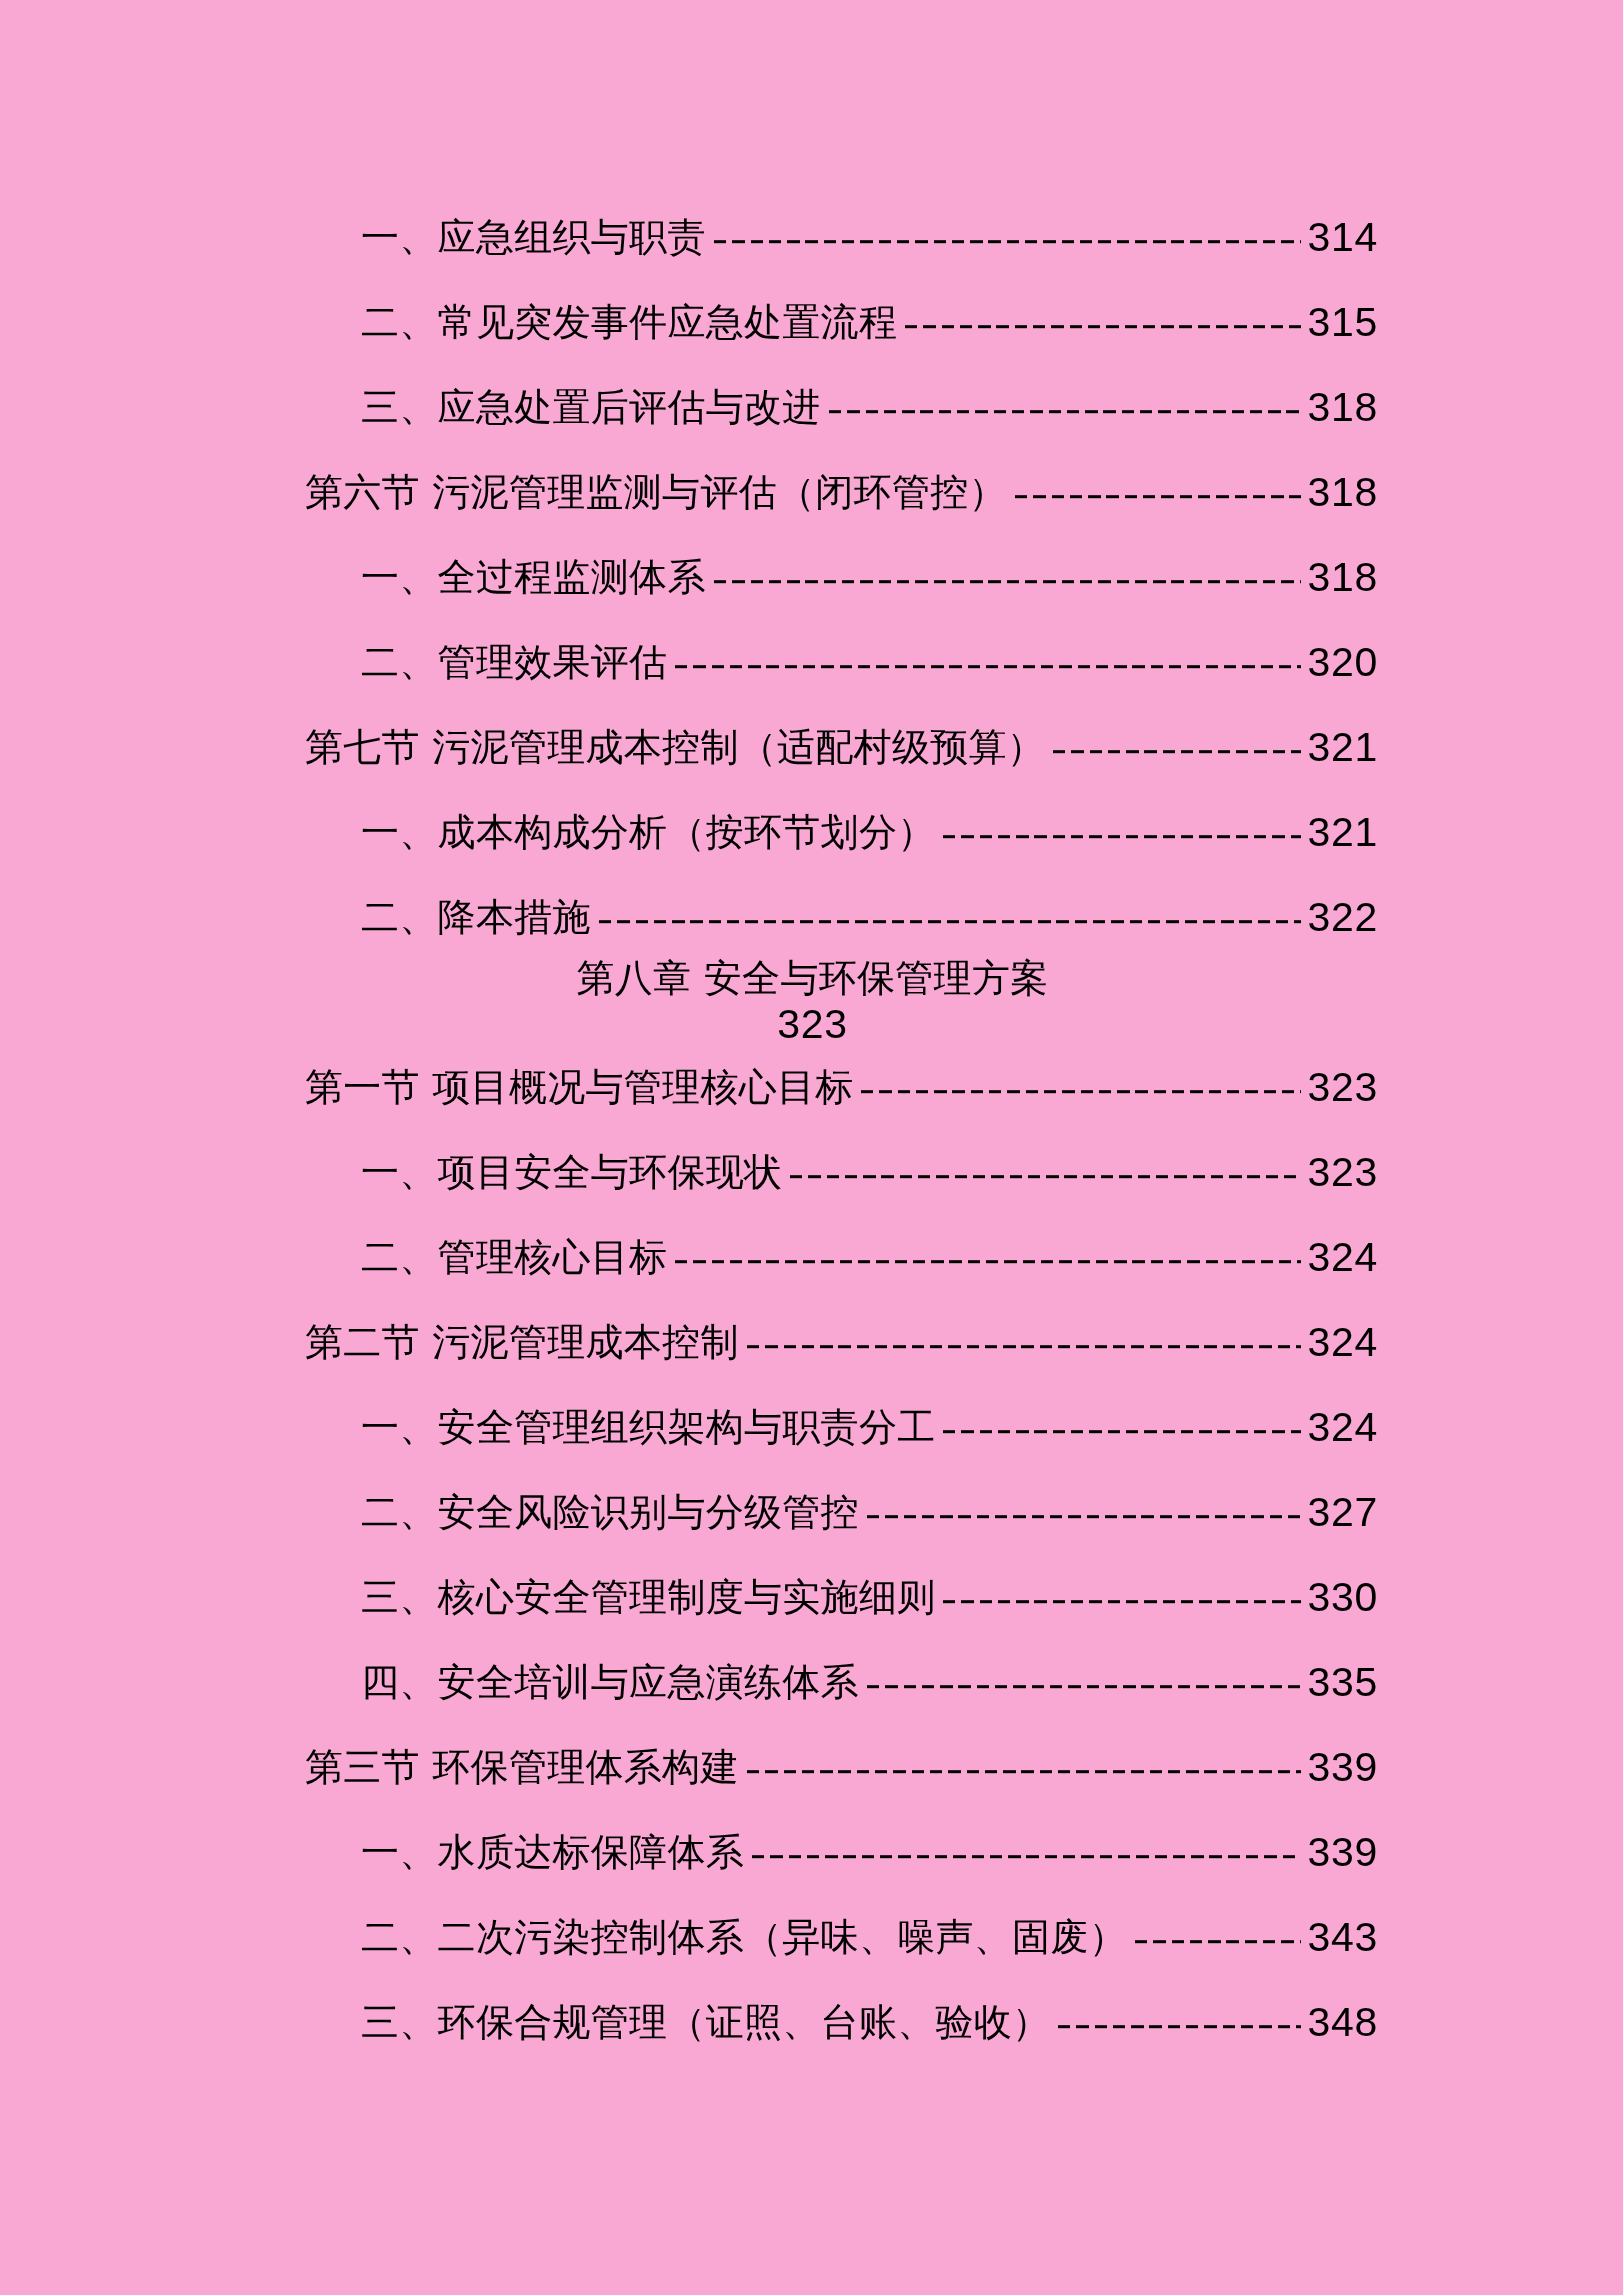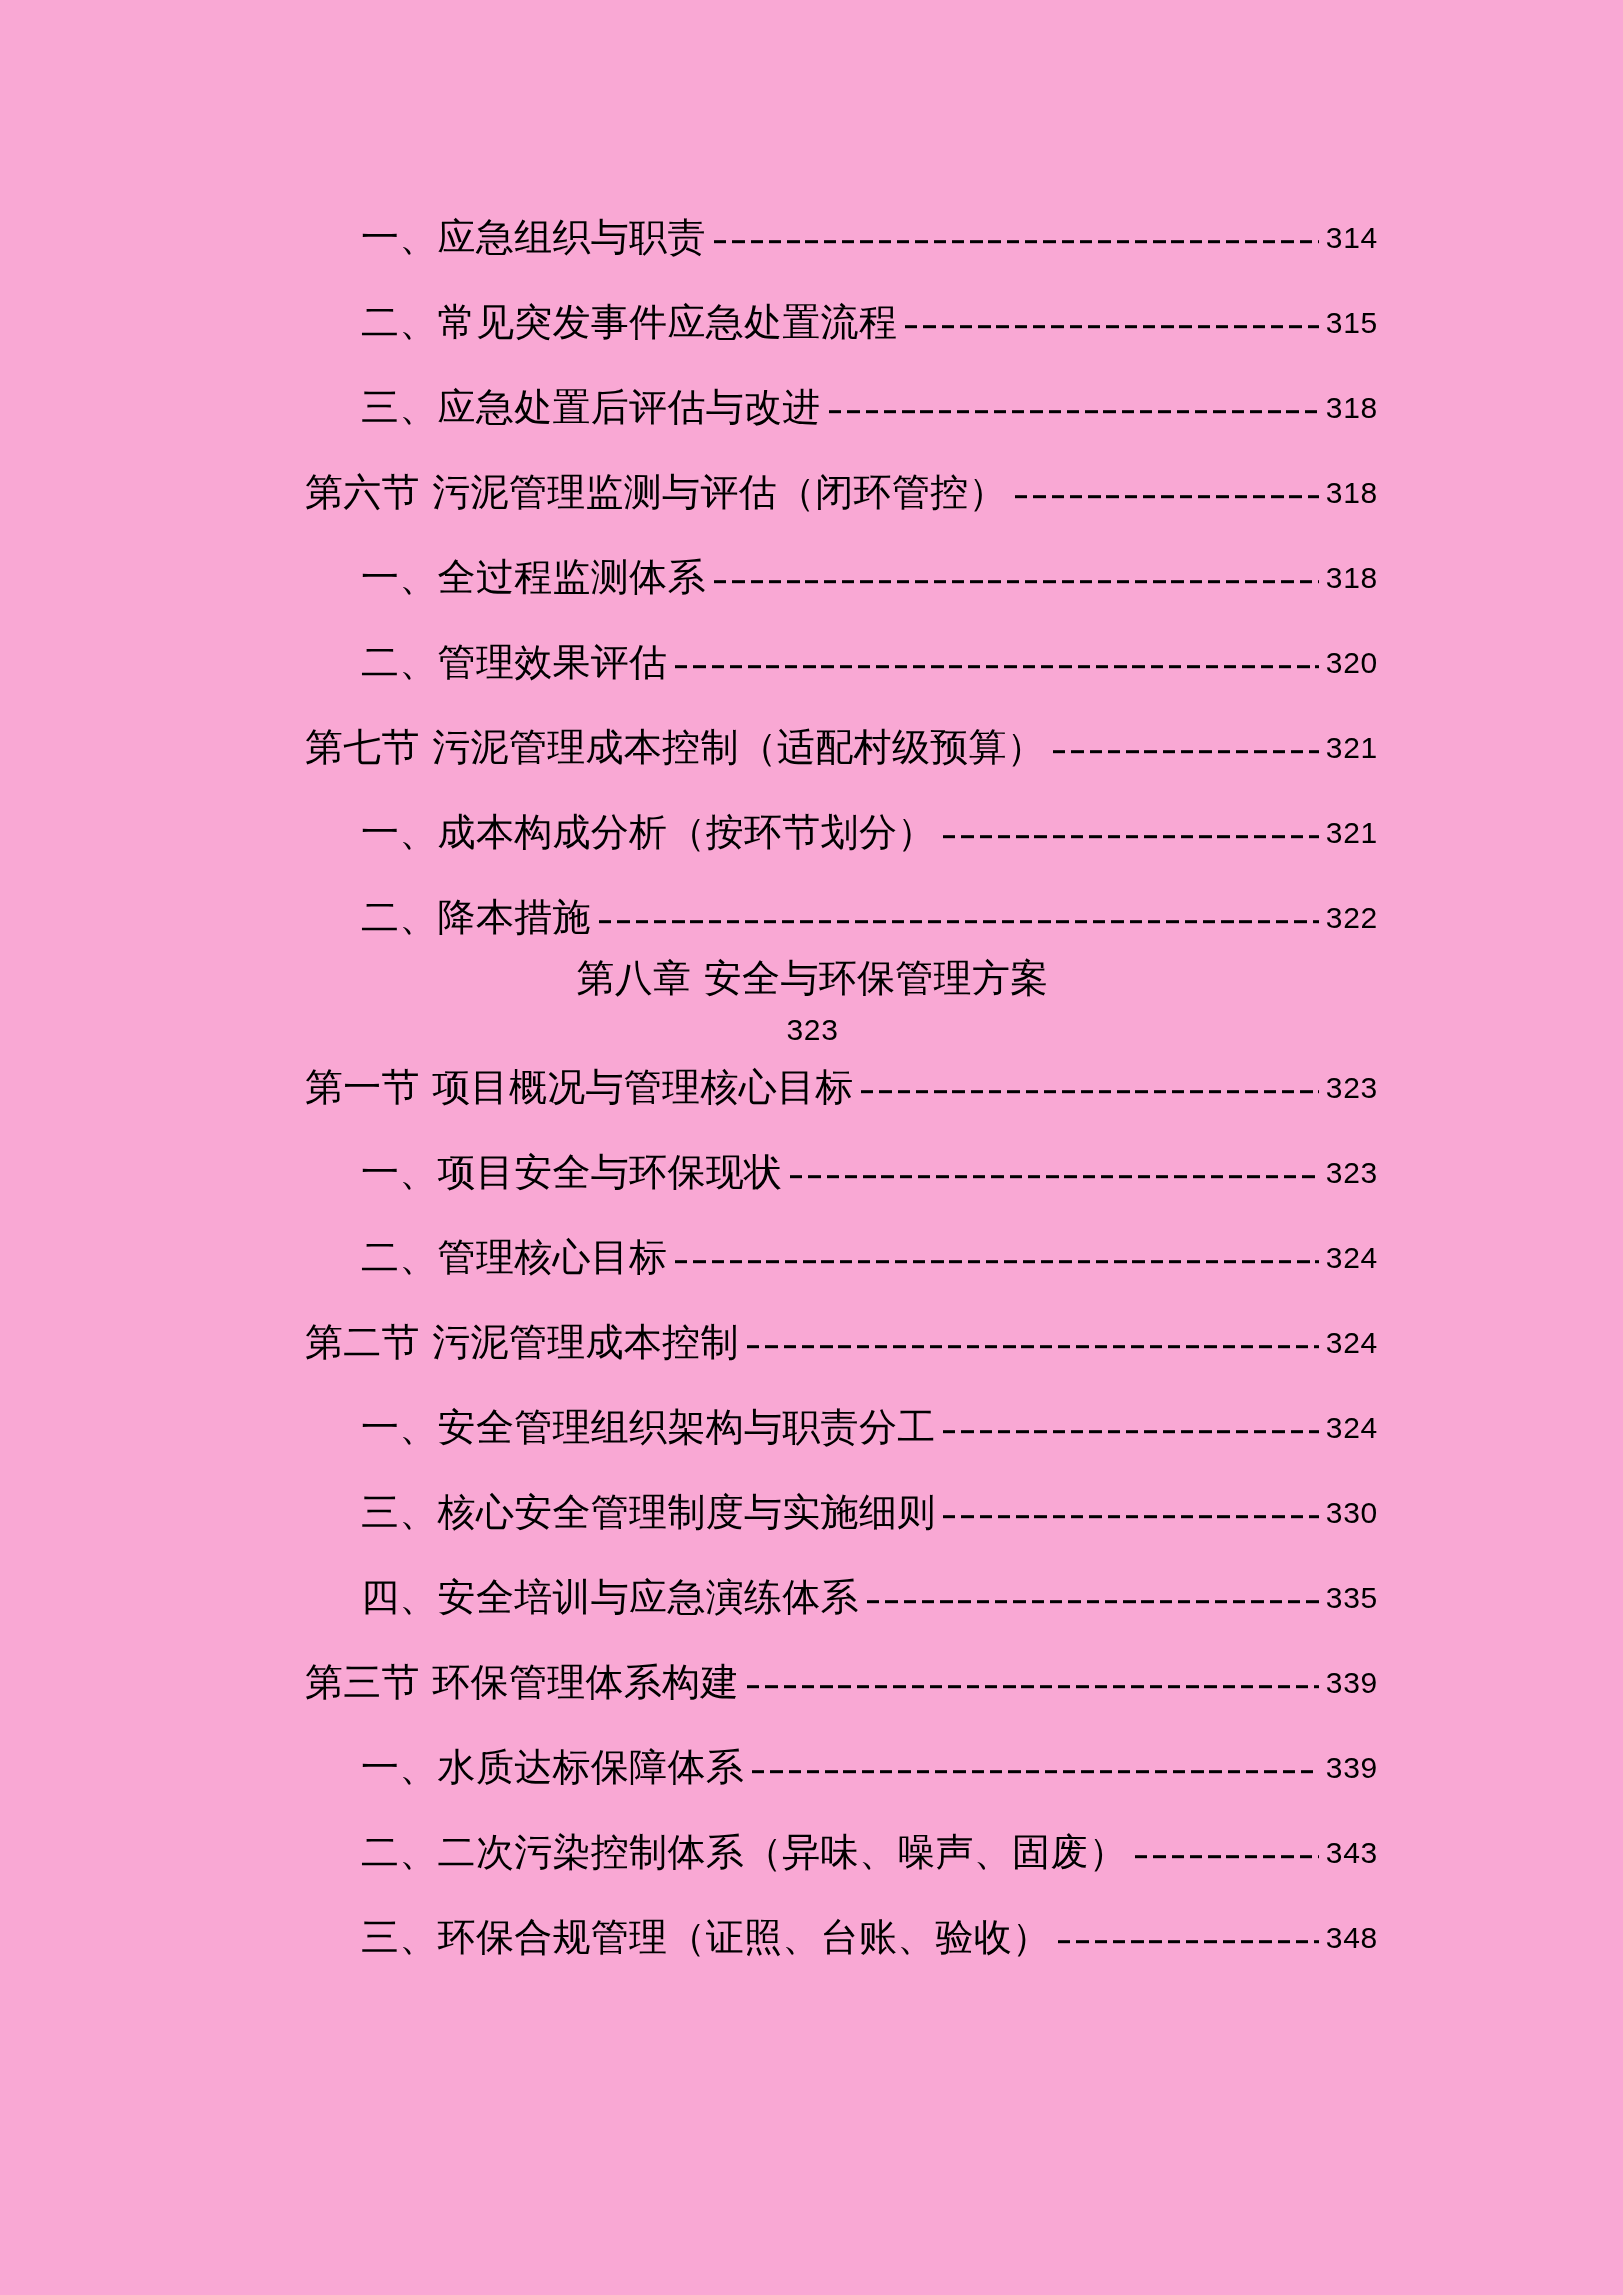--- a/index.html
+++ b/index.html
@@ -55,21 +55,21 @@
     background: repeating-linear-gradient(
       90deg,
       #000000 0px, #000000 12.4px,
       transparent 12.4px, transparent 18.3px
     );
     min-width: 0;
   }
   .toc-page {
     flex: 0 0 auto;
     font-family: "Liberation Sans", "DejaVu Sans", sans-serif;
-    font-size: 30px;
+    font-size: 41px;
     letter-spacing: 0.7px;
     transform: translateY(1.3px);
   }
 </style>
 </head>
 <body>
 
 <main class="page">
   <div class="toc">
 
@@ -156,20 +156,25 @@
       <span class="toc-leader"></span>
       <span class="toc-page">324</span>
     </div>
 
     <div class="toc-row level-item">
       <span class="toc-label">一、安全管理组织架构与职责分工</span>
       <span class="toc-leader"></span>
       <span class="toc-page">324</span>
     </div>
 
+    <div class="toc-row level-item">
+      <span class="toc-label">二、安全风险识别与分级管控</span>
+      <span class="toc-leader"></span>
+      <span class="toc-page">327</span>
+    </div>
 
     <div class="toc-row level-item">
       <span class="toc-label">三、核心安全管理制度与实施细则</span>
       <span class="toc-leader"></span>
       <span class="toc-page">330</span>
     </div>
 
     <div class="toc-row level-item">
       <span class="toc-label">四、安全培训与应急演练体系</span>
       <span class="toc-leader"></span>

